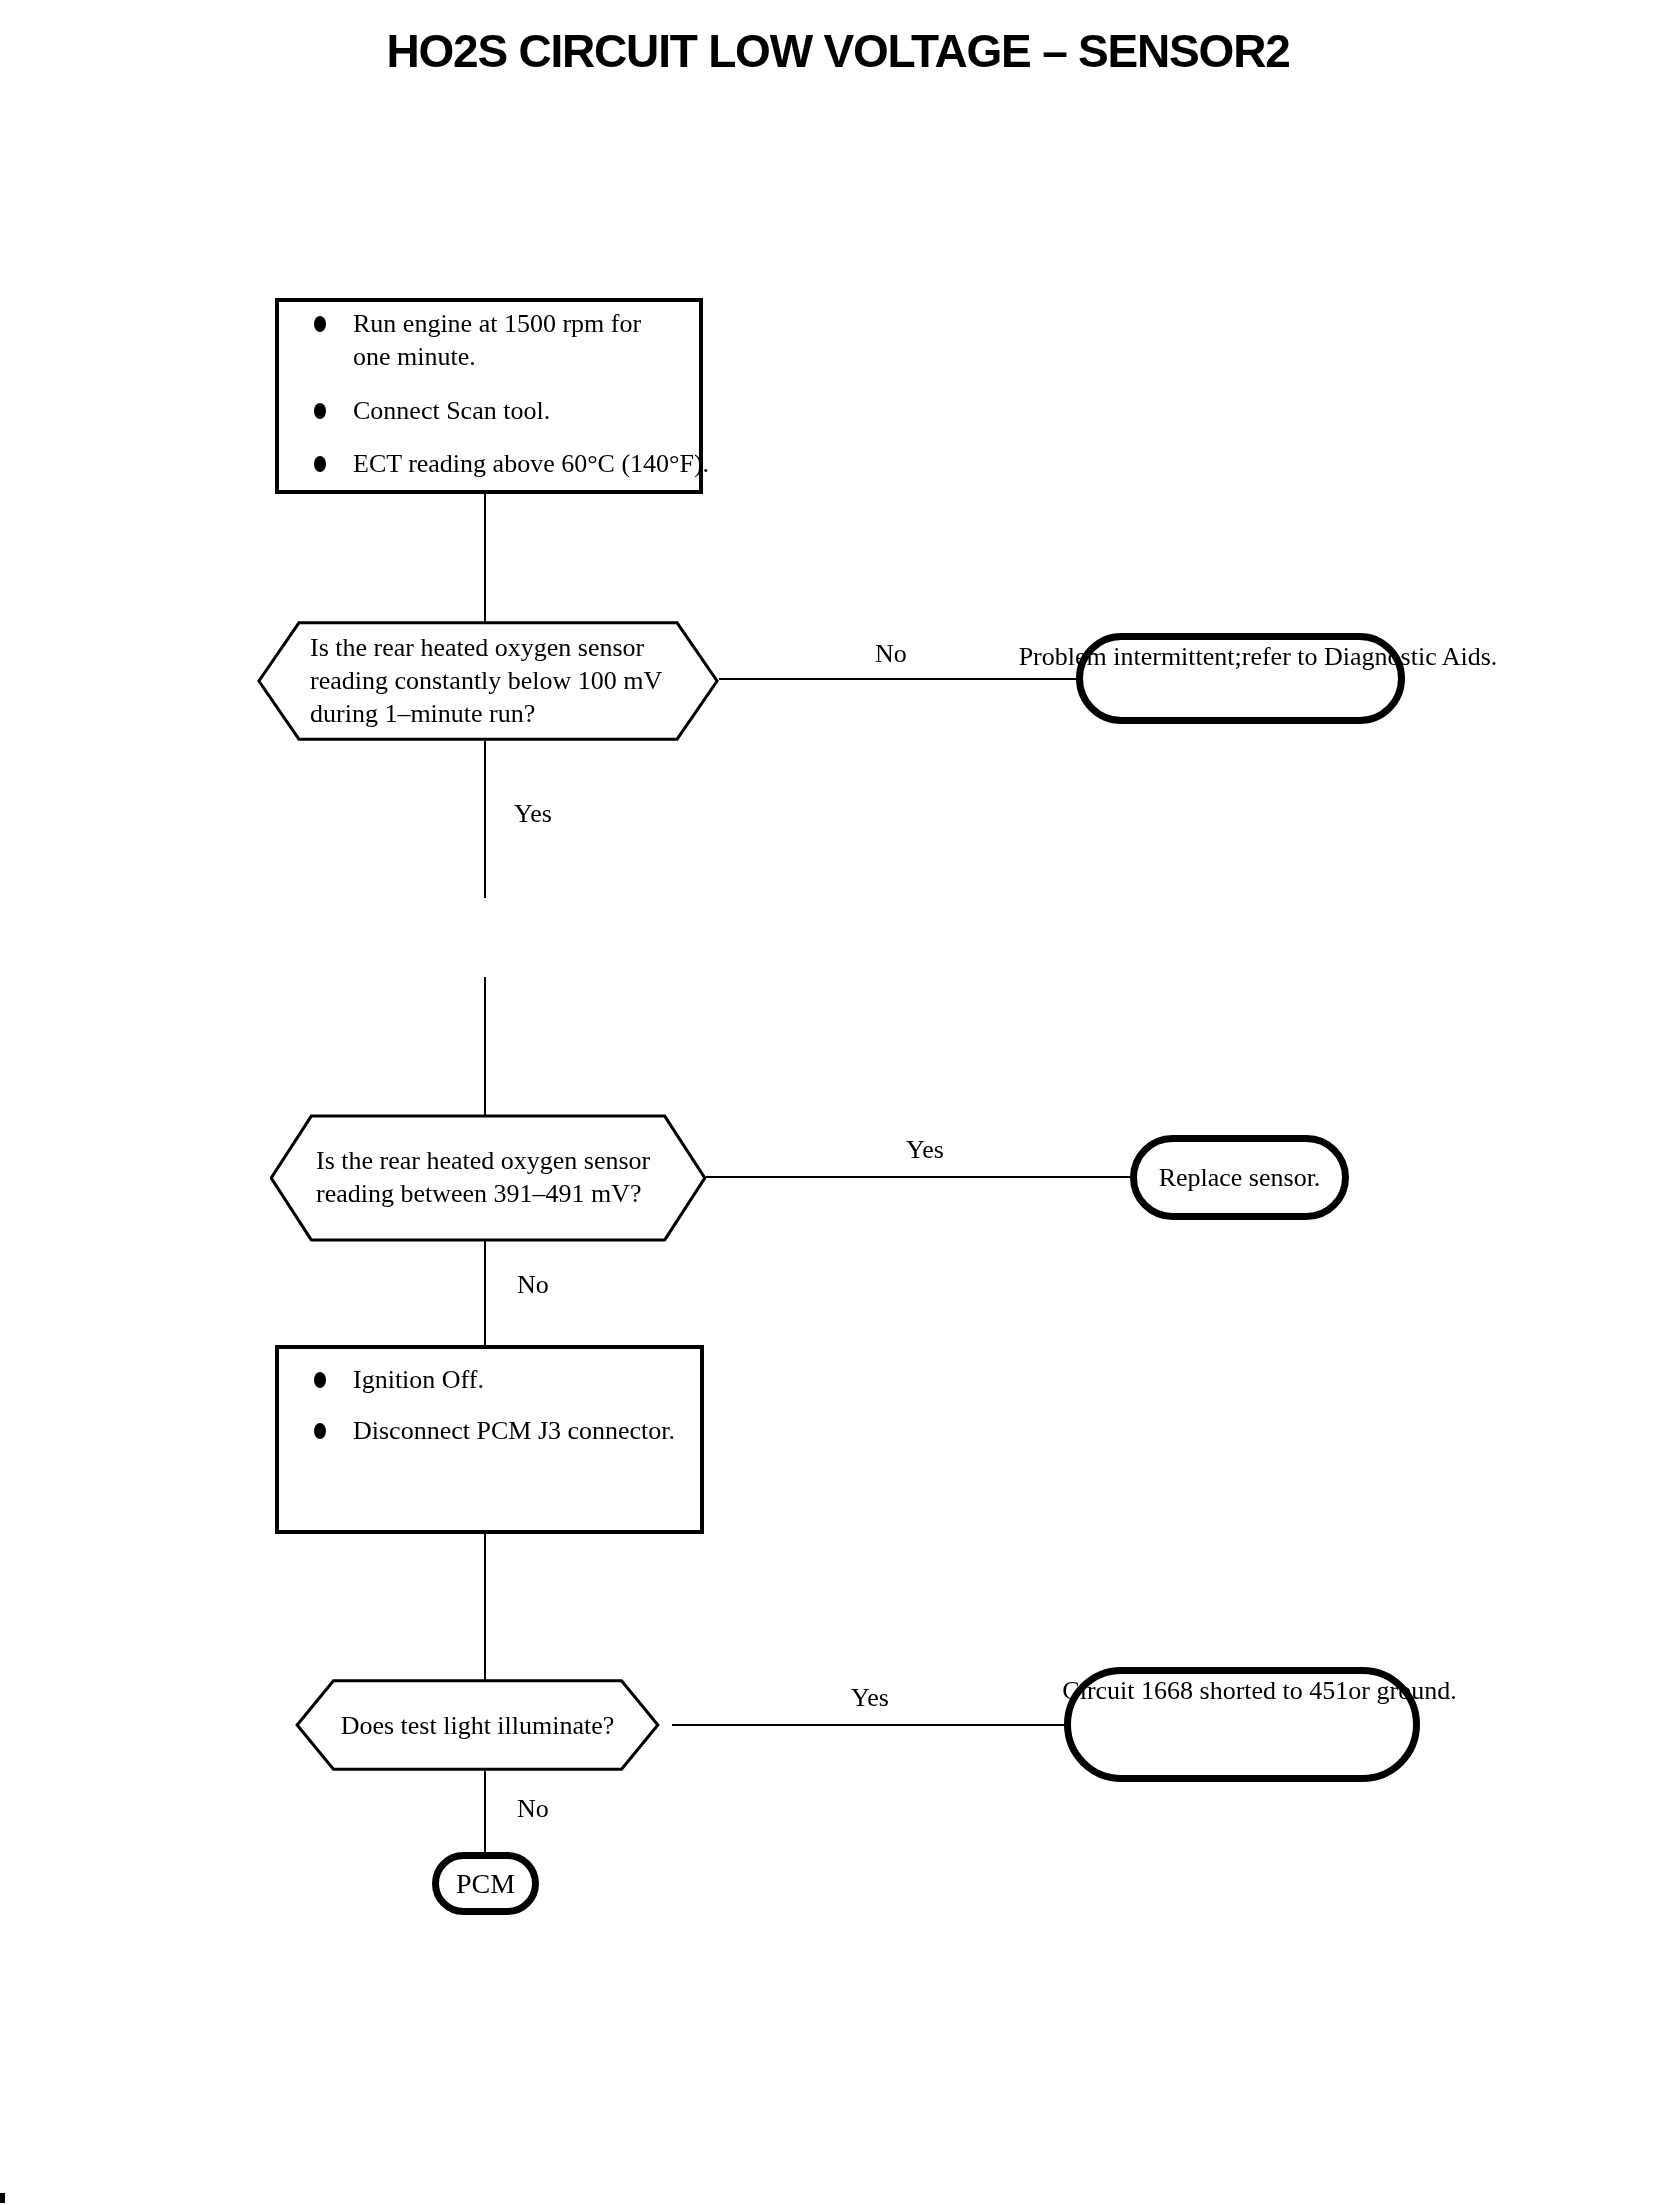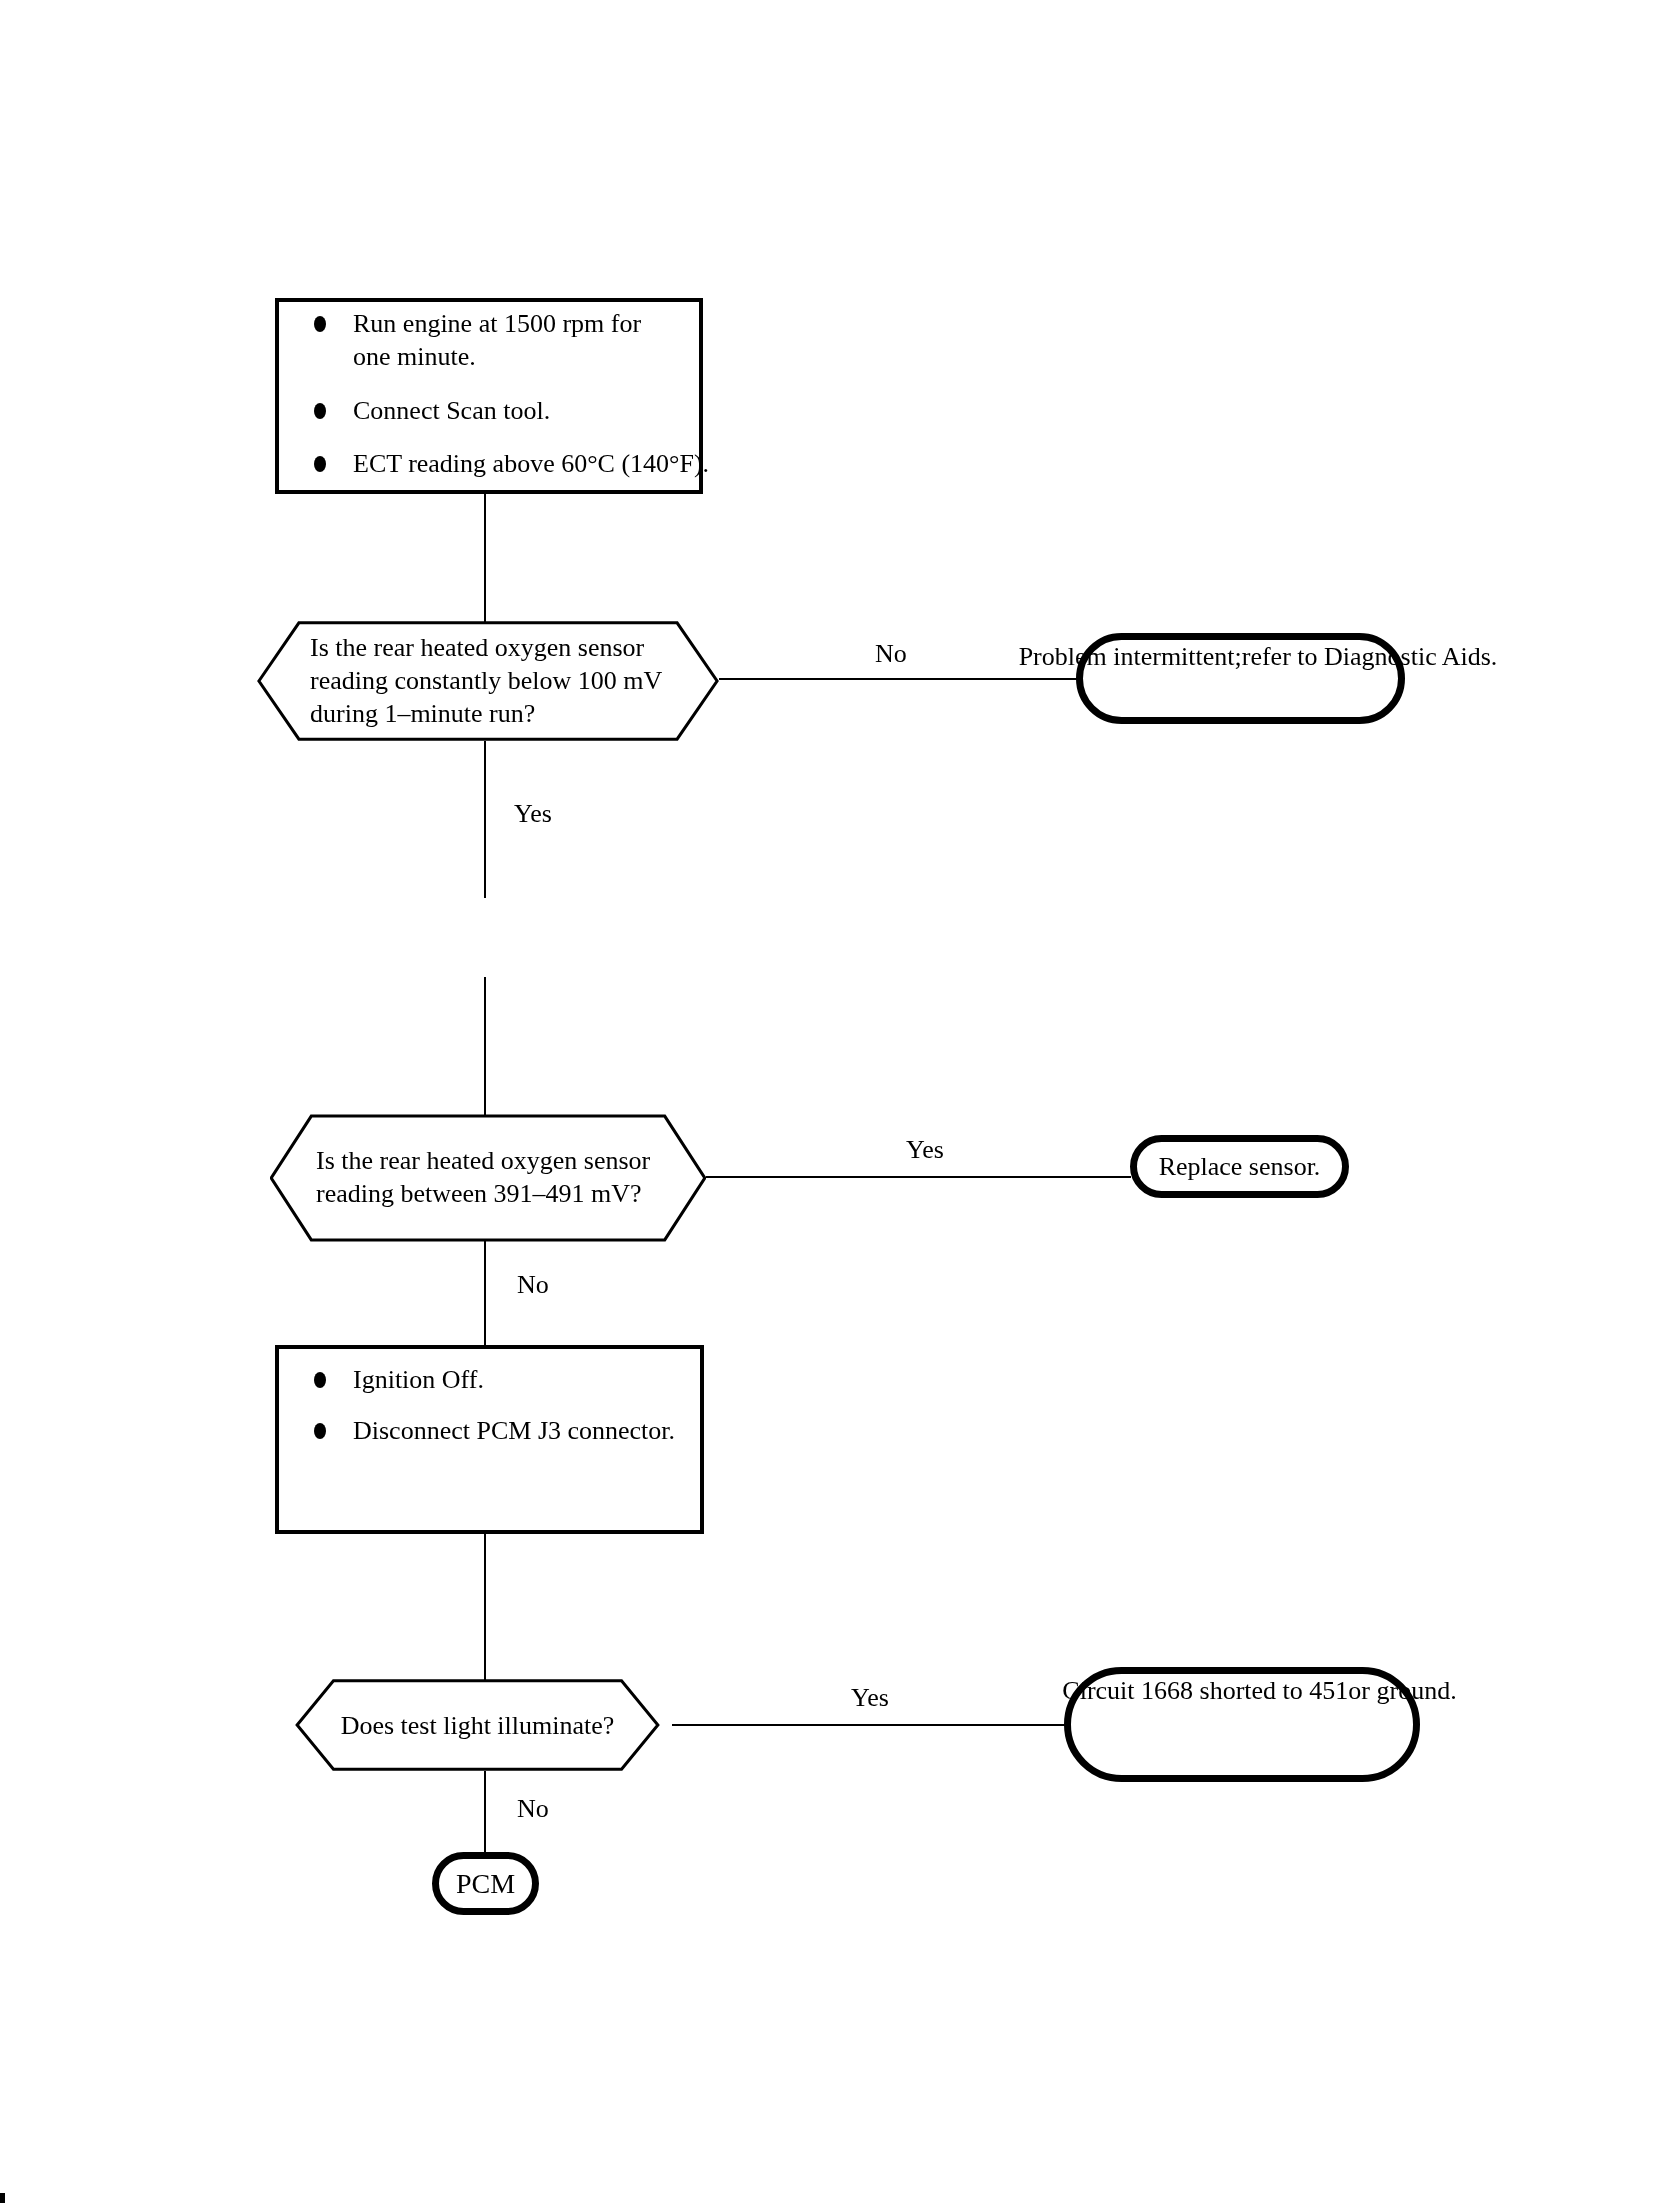--- a/index.html
+++ b/index.html
@@ -39,20 +39,21 @@
   }
   .connector{position:absolute;background:#000;}
   .edge-label{position:absolute;font-size:26px;line-height:33px;}
   .artifact{position:absolute;background:#000;}
 </style>
 </head>
 <body>
 
 <div id="page">
 
+  <div class="title">HO2S CIRCUIT LOW VOLTAGE – SENSOR2</div>
 
   <div class="process" style="left:275px;top:298px;width:428px;height:196px;">
     <ul class="bullets" style="padding-top:4.9px;">
       <li style="margin-bottom:20.7px;">
         <span class="dot"></span>
         <span class="btext">
           <div>Run engine at 1500 rpm for</div>
           <div>one minute.</div>
         </span>
       </li>
@@ -98,21 +99,21 @@
       <polygon points="2,105 68,3 650,3 716,105 650,207 68,207" fill="#ffffff" stroke="#000000" stroke-width="5"></polygon>
     </svg>
     <div class="hex-text" style="left:46px;top:30px;">
       <div>Is the rear heated oxygen sensor</div>
       <div>reading between 391–491 mV?</div>
     </div>
   </div>
 
   <div class="edge-label" style="left:906px;top:1133px;">Yes</div>
   <div class="connector" style="left:706px;top:1176px;width:425px;height:2.4px;"></div>
-  <div class="terminal" style="left:1130px;top:1135px;width:219px;height:63px;border-radius:43px;align-items:center;">
+  <div class="terminal" style="left:1130px;top:1135px;width:219px;height:85px;border-radius:43px;align-items:center;">
     <div>Replace sensor.</div>
   </div>
 
   <div class="edge-label" style="left:517px;top:1268px;">No</div>
   <div class="connector" style="left:484px;top:1241px;width:2.4px;height:105px;"></div>
 
   <div class="process" style="left:275px;top:1345px;width:429px;height:189px;">
     <ul class="bullets" style="padding-top:14px;">
       <li style="margin-bottom:18px;">
         <span class="dot"></span>

